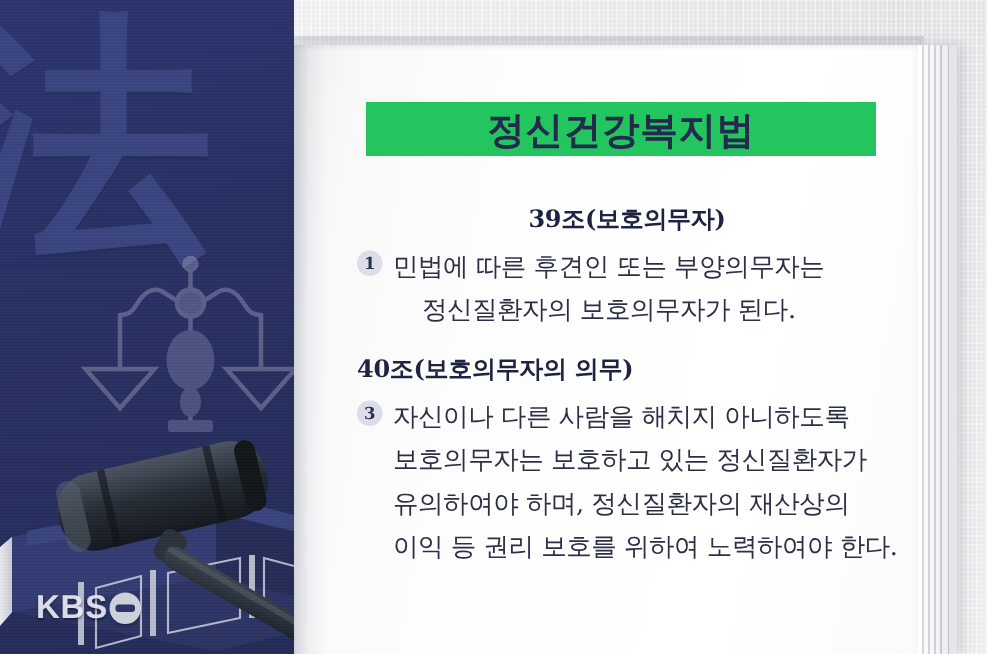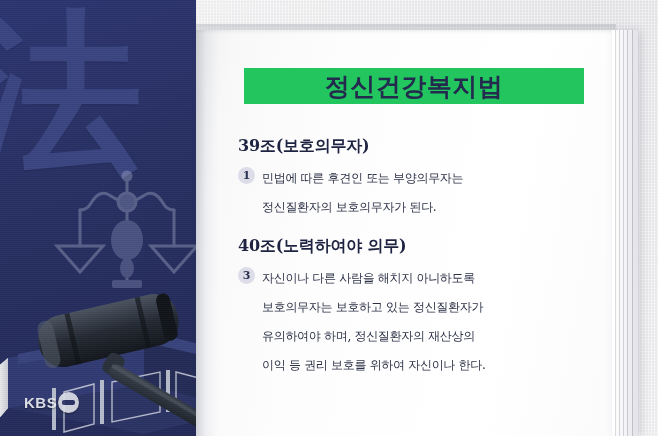--- a/index.html
+++ b/index.html
@@ -50,21 +50,21 @@
   .books{position:absolute;left:-6px;top:292px;width:250px;height:150px;}
   .gavel{position:absolute;left:10px;top:292px;width:240px;height:150px;}
 
   
   .kbs{
     position:absolute;left:24px;top:392px;display:flex;align-items:center;gap:4px;
     z-index:6;
   }
   .kbs-text{
     font-family:"Liberation Sans",sans-serif;
-    font-size:15px;font-weight:700;letter-spacing:.5px;
+    font-size:22px;font-weight:700;letter-spacing:.5px;
     color:#e9ebf0;opacity:.92;
     text-shadow:0 1px 2px rgba(0,0,0,.45);
   }
   .kbs-dot{
     width:21px;height:21px;border-radius:50%;
     background:#dfe2e9;opacity:.9;
     position:relative;margin-left:-3px;
     box-shadow:0 1px 2px rgba(0,0,0,.4);
   }
   .kbs-dot::after{
@@ -107,40 +107,40 @@
     background:#22c55e;
     display:flex;align-items:center;justify-content:center;
   }
   .title-text{
     font-family:"DejaVu Serif",serif;
     font-size:25px;font-weight:700;color:#232a4e;
     letter-spacing:.5px;
   }
 
   .article{position:absolute;left:42px;width:360px;}
-  .art1{top:106px;}
+  .art1{top:106px;text-align:center;}
   .art2{top:206px;}
 
   .art-head{
     font-family:"DejaVu Serif",serif;
     font-size:16px;font-weight:700;color:#1d2340;
     margin-bottom:7px;letter-spacing:-.2px;
   }
   .clause{display:flex;align-items:flex-start;gap:7px;}
   .num{
     flex:0 0 auto;margin-top:3px;
     width:17px;height:17px;border-radius:50%;
     background:#dcdde8;
     display:flex;align-items:center;justify-content:center;
     font-family:"DejaVu Serif",serif;
     font-size:11px;font-weight:700;color:#2a3050;
   }
   .clause-lines{
     font-family:"DejaVu Serif",serif;
-    font-size:12px;line-height:29px;color:#2b3045;
+    font-size:17px;line-height:29px;color:#2b3045;
     letter-spacing:-.3px;
   }
   .clause-lines div{white-space:nowrap;}
 </style>
 </head>
 <body>
 
 <div id="stage">
 
   <div class="paper-bg"></div>
@@ -243,26 +243,26 @@
       <div class="clause">
         <span class="num">1</span>
         <div class="clause-lines">
           <div>민법에 따른 후견인 또는 부양의무자는</div>
           <div>정신질환자의 보호의무자가 된다.</div>
         </div>
       </div>
     </div>
 
     <div class="article art2">
-      <div class="art-head">40조(노력하여야 의무)</div>
+      <div class="art-head">40조(보호의무자의 의무)</div>
       <div class="clause">
         <span class="num">3</span>
         <div class="clause-lines">
           <div>자신이나 다른 사람을 해치지 아니하도록</div>
           <div>보호의무자는 보호하고 있는 정신질환자가</div>
           <div>유의하여야 하며, 정신질환자의 재산상의</div>
-          <div>이익 등 권리 보호를 위하여 자신이나 한다.</div>
+          <div>이익 등 권리 보호를 위하여 노력하여야 한다.</div>
         </div>
       </div>
     </div>
 
   </div>
 </div>
 
 </body></html>

